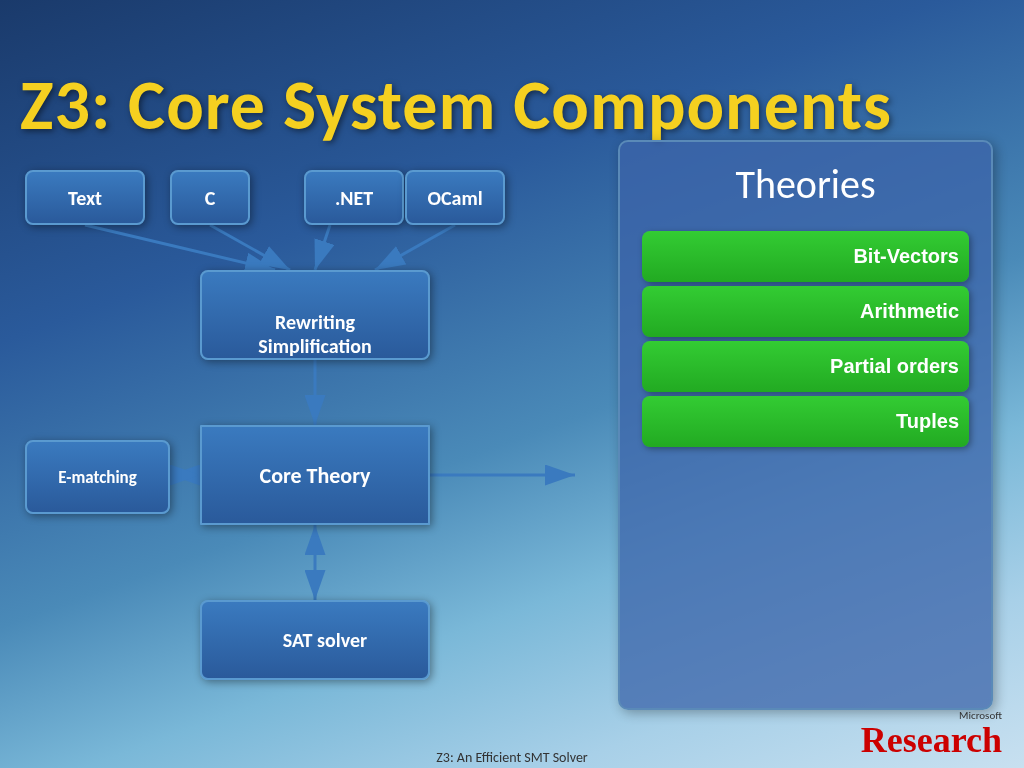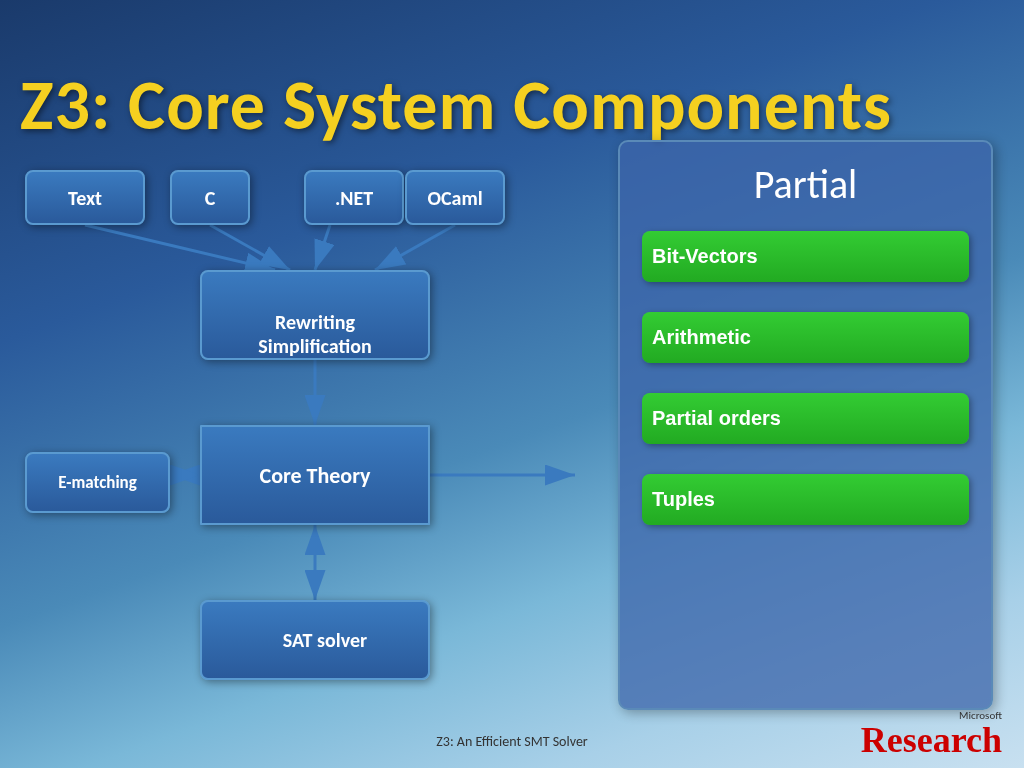--- a/index.html
+++ b/index.html
@@ -76,33 +76,32 @@
       text-align: center;
       box-shadow: 2px 2px 8px rgba(0,0,0,0.4);
     }
 
     
     .box-ematching {
       position: absolute;
       top: 300px;
       left: 10px;
       width: 145px;
-      height: 61px;
+      height: 74px;
       background: linear-gradient(180deg, #3a7abf 0%, #2a5a9b 100%);
       border: 2px solid #5a9ad0;
       border-radius: 8px;
       color: white;
       font-weight: bold;
       font-size: 17px;
       display: flex;
       align-items: center;
       justify-content: center;
       text-align: center;
       box-shadow: 2px 2px 8px rgba(0,0,0,0.4);
-      margin-top: 12px;
     }
 
     
     .box-core {
       position: absolute;
       top: 285px;
       left: 185px;
       width: 230px;
       height: 100px;
       background: linear-gradient(180deg, #3a7abf 0%, #2a5a9b 100%);
@@ -168,36 +167,36 @@
       font-size: 40px;
       font-weight: normal;
       text-align: center;
       margin-bottom: 22px;
     }
 
     .theory-btn {
       display: block;
       width: 100%;
       padding: 14px 10px;
-      margin-bottom: 30px;
+      margin-bottom: 4px;
       background: linear-gradient(180deg, #33cc33 0%, #22aa22 100%);
       border: none;
       border-radius: 8px;
       color: white;
       font-size: 20px;
       font-weight: bold;
-      text-align: left;
+      text-align: right;
       box-shadow: 2px 2px 6px rgba(0,0,0,0.35);
       cursor: pointer;
     }
 
     
     .footer-text {
       position: absolute;
-      bottom: 18px;
+      bottom: 2px;
       left: 0;
       right: 0;
       text-align: center;
       color: #333;
       font-size: 14px;
     }
 
     .ms-research {
       position: absolute;
       bottom: 10px;
@@ -277,21 +276,21 @@
   <div class="box-core">
     <span>Core Theory</span>
   </div>
 
   <div class="box-sat">
     <span>SAT solver</span>
   </div>
 </div>
 
 <div class="theories-panel">
-  <div class="theories-title">Partial</div>
+  <div class="theories-title">Theories</div>
   <button class="theory-btn">Bit-Vectors</button>
   <button class="theory-btn">Arithmetic</button>
   <button class="theory-btn">Partial orders</button>
   <button class="theory-btn">Tuples</button>
 </div>
 
 <div class="footer-text">Z3: An Efficient SMT Solver</div>
 
 <div class="ms-research">
   <span class="ms-research-small">Microsoft</span>

